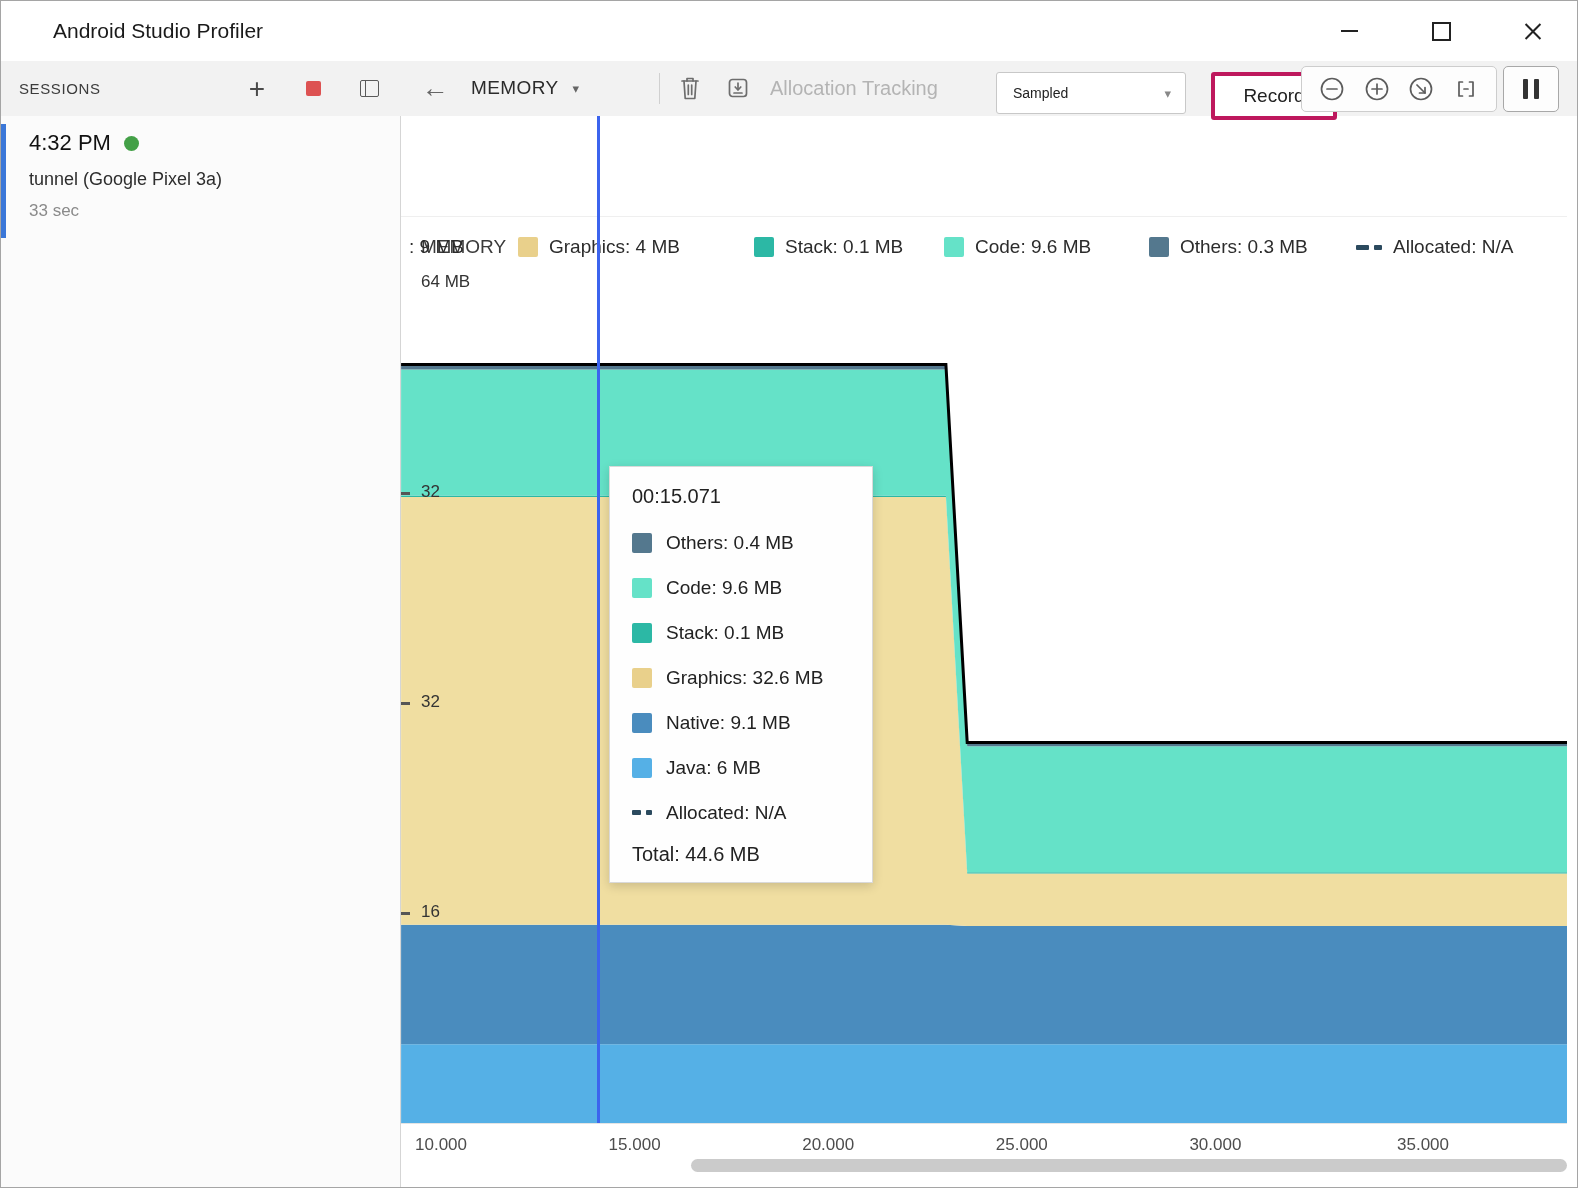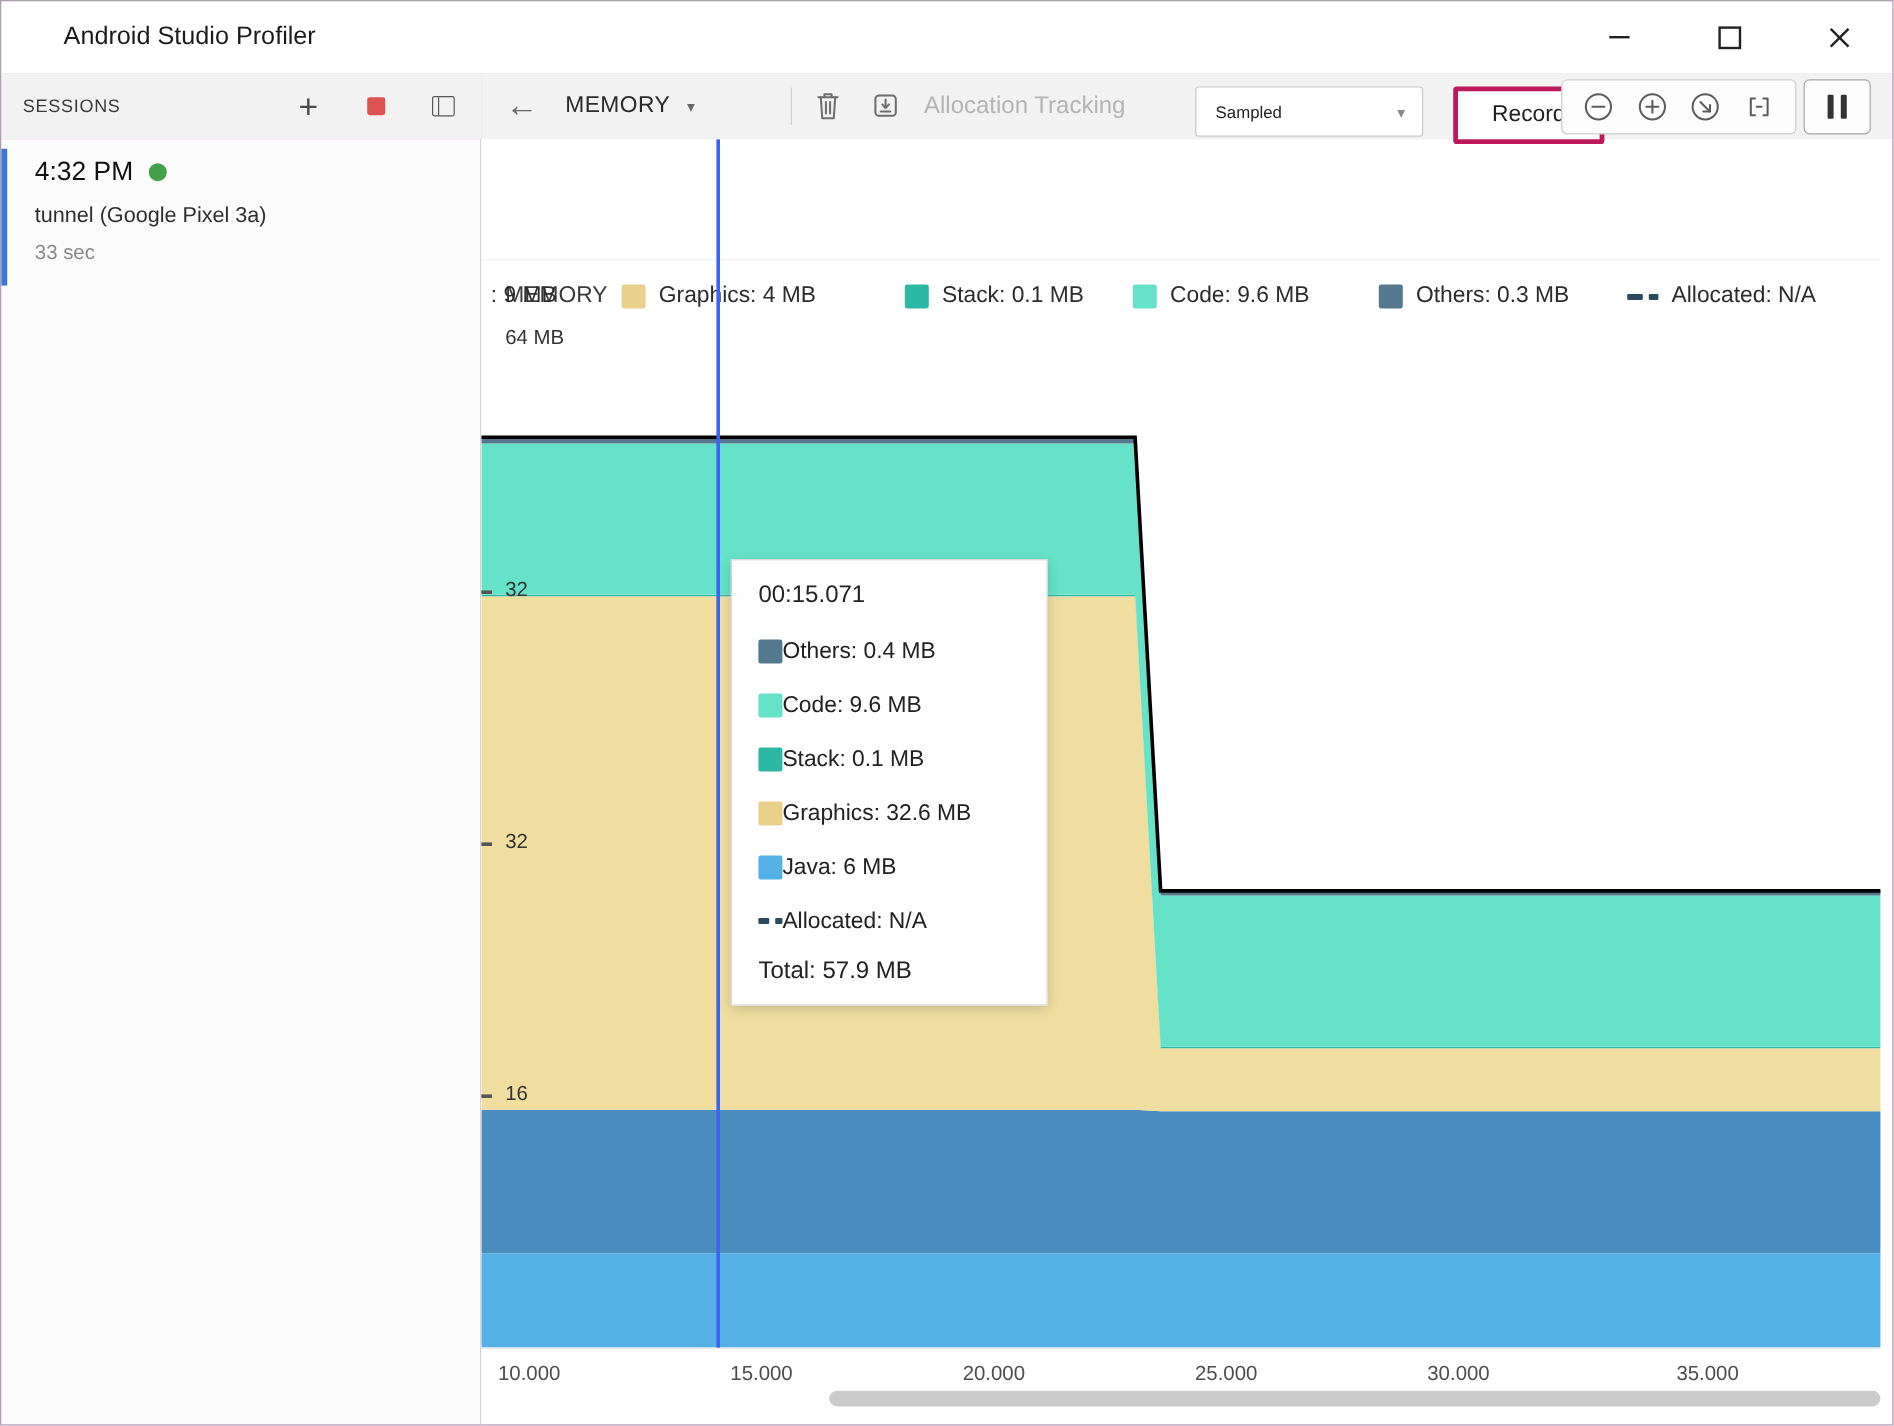--- a/index.html
+++ b/index.html
@@ -68,21 +68,21 @@
   .lg-dash-wrap{display:inline-flex;align-items:center;gap:5px;margin-right:11px;}
   .lg-dash1{width:13px;height:5px;border-radius:1px;}
   .lg-dash2{width:8px;height:5px;border-radius:1px;}
   #y-axis .ytick-dash{position:absolute;left:0;width:9px;height:2.5px;background:#555;z-index:2;}
   #y-axis .ytick-label{position:absolute;left:20px;font-size:17px;color:#333;z-index:2;}
   #x-axis{position:absolute;left:0;top:1019px;width:1166px;height:24px;}
   #x-axis .xtick-label{position:absolute;top:0;width:80px;text-align:center;font-size:17px;color:#4d4d4d;}
   
   .tooltip{position:absolute;left:208px;top:350px;width:264px;background:#fefefe;border:1px solid #d9d9d9;box-shadow:0 3px 10px rgba(0,0,0,0.16);padding:18px 22px 16px 22px;z-index:5;box-sizing:border-box;}
   .tt-time{font-size:20px;color:#222;margin-bottom:12px;}
-  .tt-row{display:flex;align-items:center;height:45px;}
+  .tt-row{display:flex;align-items:center;height:45px;gap:14px;}
   .tt-swatch{width:20px;height:20px;border-radius:2px;flex:0 0 auto;}
   .tt-dash-wrap{display:inline-flex;align-items:center;gap:5px;width:20px;flex:0 0 auto;}
   .tt-dash-wrap .dash{height:5px;border-radius:1px;display:inline-block;}
   .tt-dash-wrap .d1{width:12px;}
   .tt-dash-wrap .d2{width:7px;}
   .tt-label{font-size:19px;color:#222;white-space:nowrap;}
   .tt-total{font-size:20px;color:#222;margin-top:8px;}
   
   .hscroll-thumb{position:absolute;left:290px;top:1043px;width:876px;height:13px;background:#cbcbcb;border-radius:7px;z-index:4;cursor:pointer;}
   svg{display:block;}
@@ -290,30 +290,34 @@
           </div>
           <div class="tt-row">
             <span class="tt-swatch" style="background: rgb(44, 184, 165);"></span>
             <span class="tt-label">Stack: 0.1 MB</span>
           </div>
           <div class="tt-row">
             <span class="tt-swatch" style="background: rgb(233, 208, 139);"></span>
             <span class="tt-label">Graphics: 32.6 MB</span>
           </div>
           <div class="tt-row">
+            <span class="tt-swatch" style="background: rgb(74, 140, 190);"></span>
+            <span class="tt-label">Native: 9.1 MB</span>
+          </div>
+          <div class="tt-row">
             <span class="tt-swatch" style="background: rgb(85, 176, 230);"></span>
             <span class="tt-label">Java: 6 MB</span>
           </div>
           <div class="tt-row">
             <span class="tt-dash-wrap">
               <span class="dash d1" style="background: rgb(43, 74, 94);"></span>
               <span class="dash d2" style="background: rgb(43, 74, 94);"></span>
             </span>
             <span class="tt-label">Allocated: N/A</span>
           </div>
         </div>
-      <div class="tt-total">Total: 57.9 MB</div>
+      <div class="tt-total">Total: 44.6 MB</div>
     </div>
 
     <div class="hscroll-thumb"></div>
   </div>
 
 </div>
 
 </body></html>

